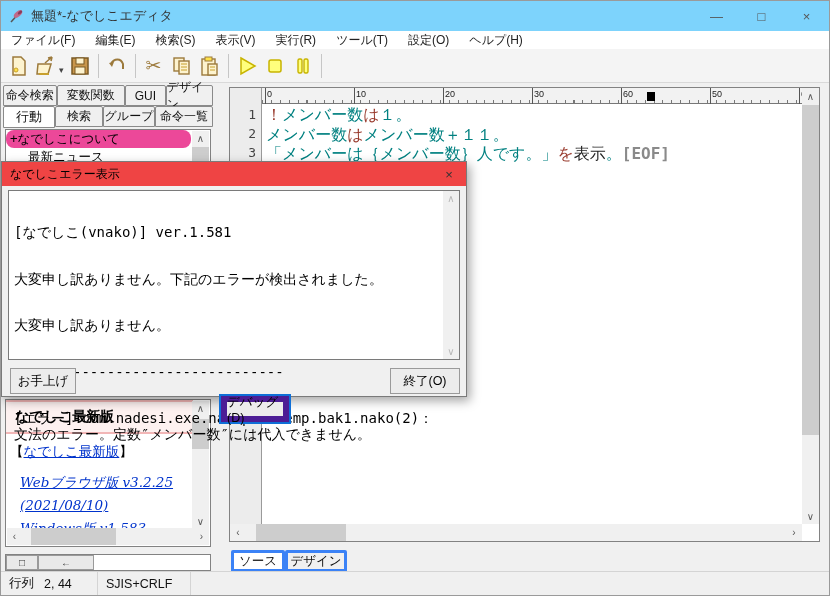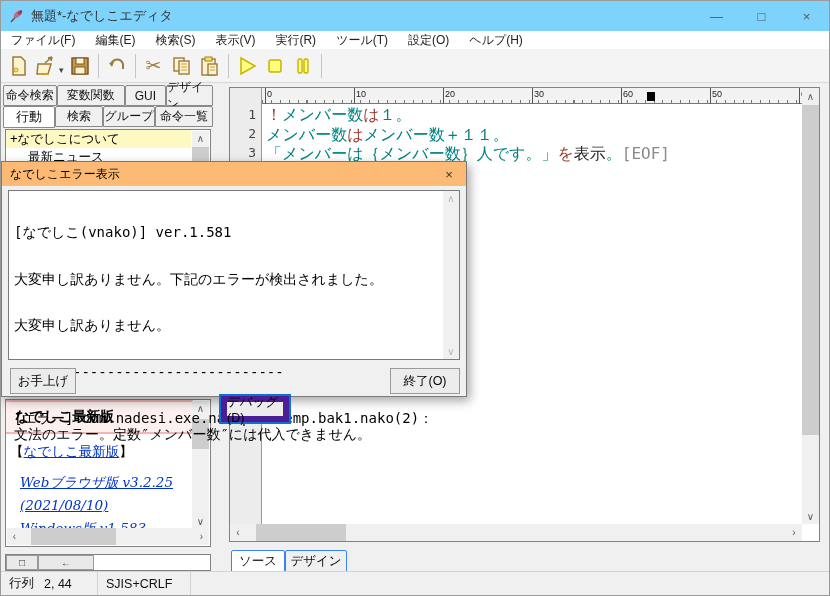--- a/index.html
+++ b/index.html
@@ -30,21 +30,21 @@
   
   .tabs-row { display:flex; }
   .s-tab { border:1px solid #8a8a8a; background:#f0f0f0; font-size:12px; color:#111;
            display:flex; align-items:center; justify-content:center; height:21px;
            border-radius:2px 2px 0 0; }
   .s-tab.active { background:#fff; font-size:13px; height:22px; }
   
   .tree-box { background:#fff; border:1px solid #828282; overflow:hidden; }
   .tree-row { font-size:12.5px; color:#000; height:18px; line-height:18px; padding-left:4px;
               font-family:"DejaVu Sans Mono", monospace; white-space:nowrap; }
-  .tree-row.selected { background:#fef9c3; }
+  .tree-row.selected { background:#ec4899;border-radius:8px; }
   .tree-row.indent { padding-left:22px; }
   
   .sb-track { background:#f0f0f0; }
   .sb-arrow { color:#5a5a5a; font-size:10px; display:flex; align-items:center; justify-content:center; }
   .sb-arrow.dim { color:#b8b8b8; }
   .sb-thumb { background:#cdcdcd; }
   
   .news-panel { background:#fff; border:1px solid #828282; overflow:hidden; }
   .news-header { border-top:2px solid #f2b6b6; border-bottom:2px solid #f2b6b6; background:#fdf1f0;
                  font-size:14px; font-weight:bold; color:#000; padding:6px 0 6px 9px; }
@@ -67,33 +67,33 @@
            background-size:100% 3px; background-position:0 bottom; background-repeat:no-repeat; }
   .ruler-num { position:absolute; top:0; font-size:9px; color:#222; border-left:1px solid #555;
                padding-left:1px; height:16px; line-height:12px; }
   .ruler-marker { position:absolute; top:4px; width:8px; height:9px; background:#000; }
   .code-area { left:33px; top:17px; right:17px; bottom:17px; background:#fff; overflow:hidden; }
   .code-line { font-family:"DejaVu Sans Mono", monospace; font-size:16px; line-height:19.5px;
                white-space:pre; padding-left:3px; }
   .c-teal { color:#008080; }
   .c-brown { color:#993b2e; }
   .c-dark { color:#222; }
-  .c-gray { color:#8a8a8a; }
-  
-  .b-tab { border:1px solid #3b82f6; font-size:12.5px; color:#111; display:flex; align-items:center;
+  .c-gray { color:#8a8a8a;font-weight:bold; }
+  
+  .b-tab { border:3px solid #3b82f6; font-size:12.5px; color:#111; display:flex; align-items:center;
            justify-content:center; height:22px; background:#f0f0f0; border-radius:2px 2px 0 0; }
   .b-tab.active { background:#fff; }
   
   .statusbar { left:0; bottom:0; width:100%; height:24px; background:#f0f0f0; border-top:1px solid #d4d4d4;
                display:flex; align-items:center; font-size:12.5px; color:#111; }
   .status-sec { height:100%; display:flex; align-items:center; border-right:1px solid #d4d4d4; padding-left:8px; }
   
   .dialog { left:0; top:160px; width:466px; height:236px; background:#f0f0f0; border:1px solid #7a7a7a;
             box-shadow:3px 4px 10px rgba(0,0,0,0.35); }
-  .dlg-titlebar { left:0; top:0; width:100%; height:24px; background:#fdba74; display:flex; align-items:center; }
+  .dlg-titlebar { left:0; top:0; width:100%; height:24px; background:#ef4444; display:flex; align-items:center; }
   .dlg-title { font-size:12px; color:#000; padding-left:8px; }
   .dlg-close { position:absolute; right:0; top:0; width:34px; height:24px; display:flex;
                align-items:center; justify-content:center; color:#333; font-size:13px; }
   .dlg-textbox { left:6px; top:28px; width:452px; height:170px; background:#fff; border:1px solid #7a7a7a; }
   .dlg-text { position:absolute; left:5px; top:3px; right:20px;
               font-family:"DejaVu Sans Mono", monospace; font-size:14px; line-height:15.5px;
               color:#000; white-space:pre-wrap; word-break:break-all; }
   .dlg-btn { position:absolute; top:206px; height:26px; background:#ececec; border:1px solid #9a9a9a;
              font-size:12.5px; color:#000; display:flex; align-items:center; justify-content:center; }
   .dlg-btn.focused { border:6px solid #4c1d95; box-shadow:0 0 0 2px #0f6fd7;margin-top:28px; }

